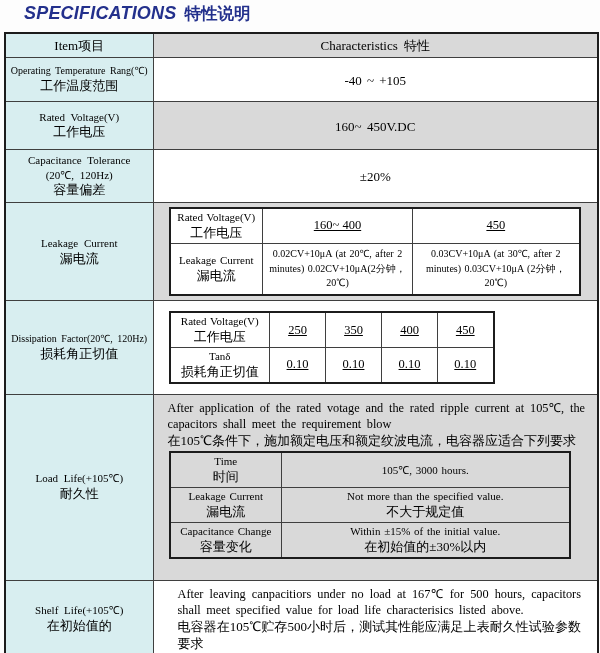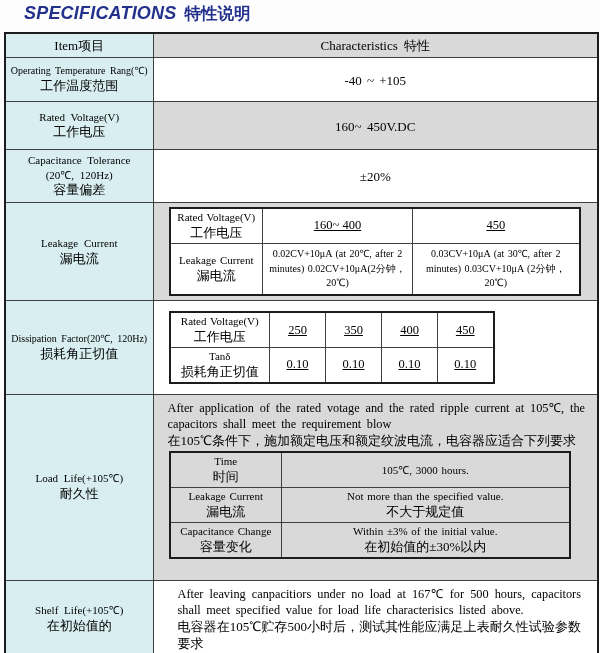--- a/index.html
+++ b/index.html
@@ -214,21 +214,21 @@
             <span class="lblen">Not  more  than  the  specified  value.</span>
             <span class="lblzh">不大于规定值</span>
           </td>
         </tr>
         <tr style="height:29px">
           <td>
             <span class="lblen">Capacitance  Change</span>
             <span class="lblzh">容量变化</span>
           </td>
           <td>
-            <span class="lblen">Within  ±3%  of  the  initial  value.</span>
+            <span class="lblen">Within  ±15%  of  the  initial  value.</span>
             <span class="lblzh">在初始值的±30%以内</span>
           </td>
         </tr>
         </tbody>
       </table>
     </td>
   </tr>
 
   <tr style="height:78px">
     <td class="item">

